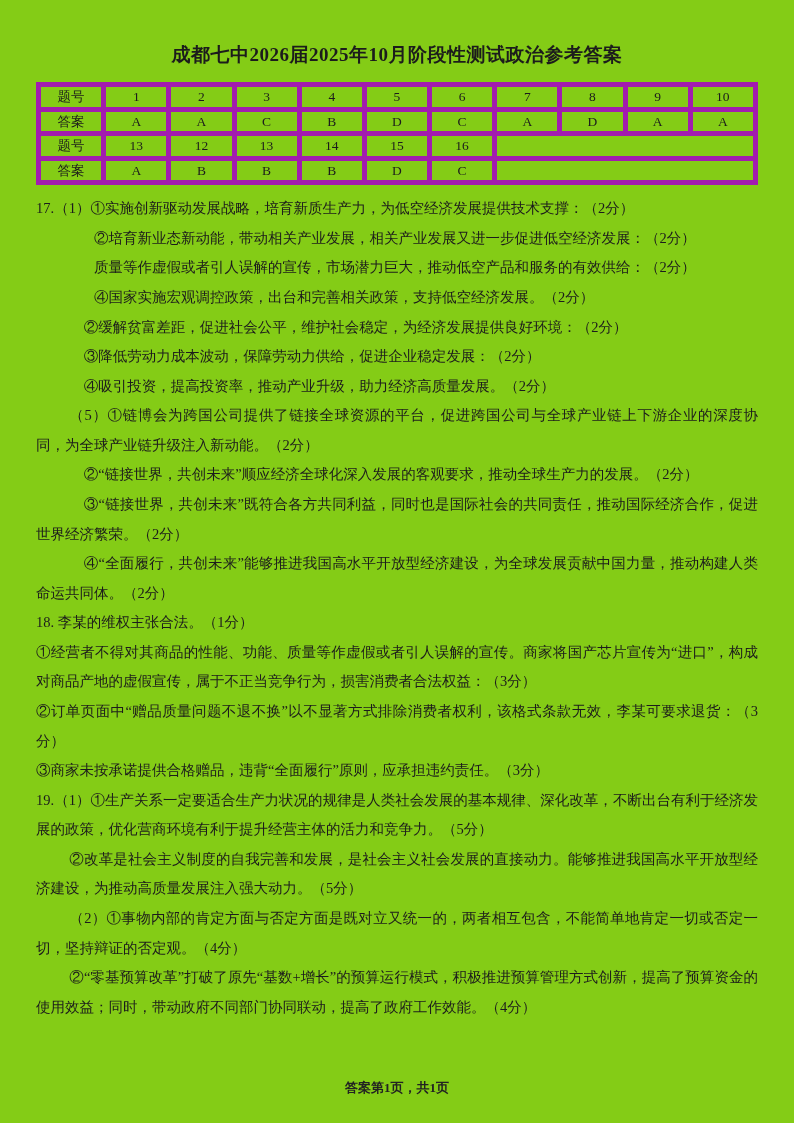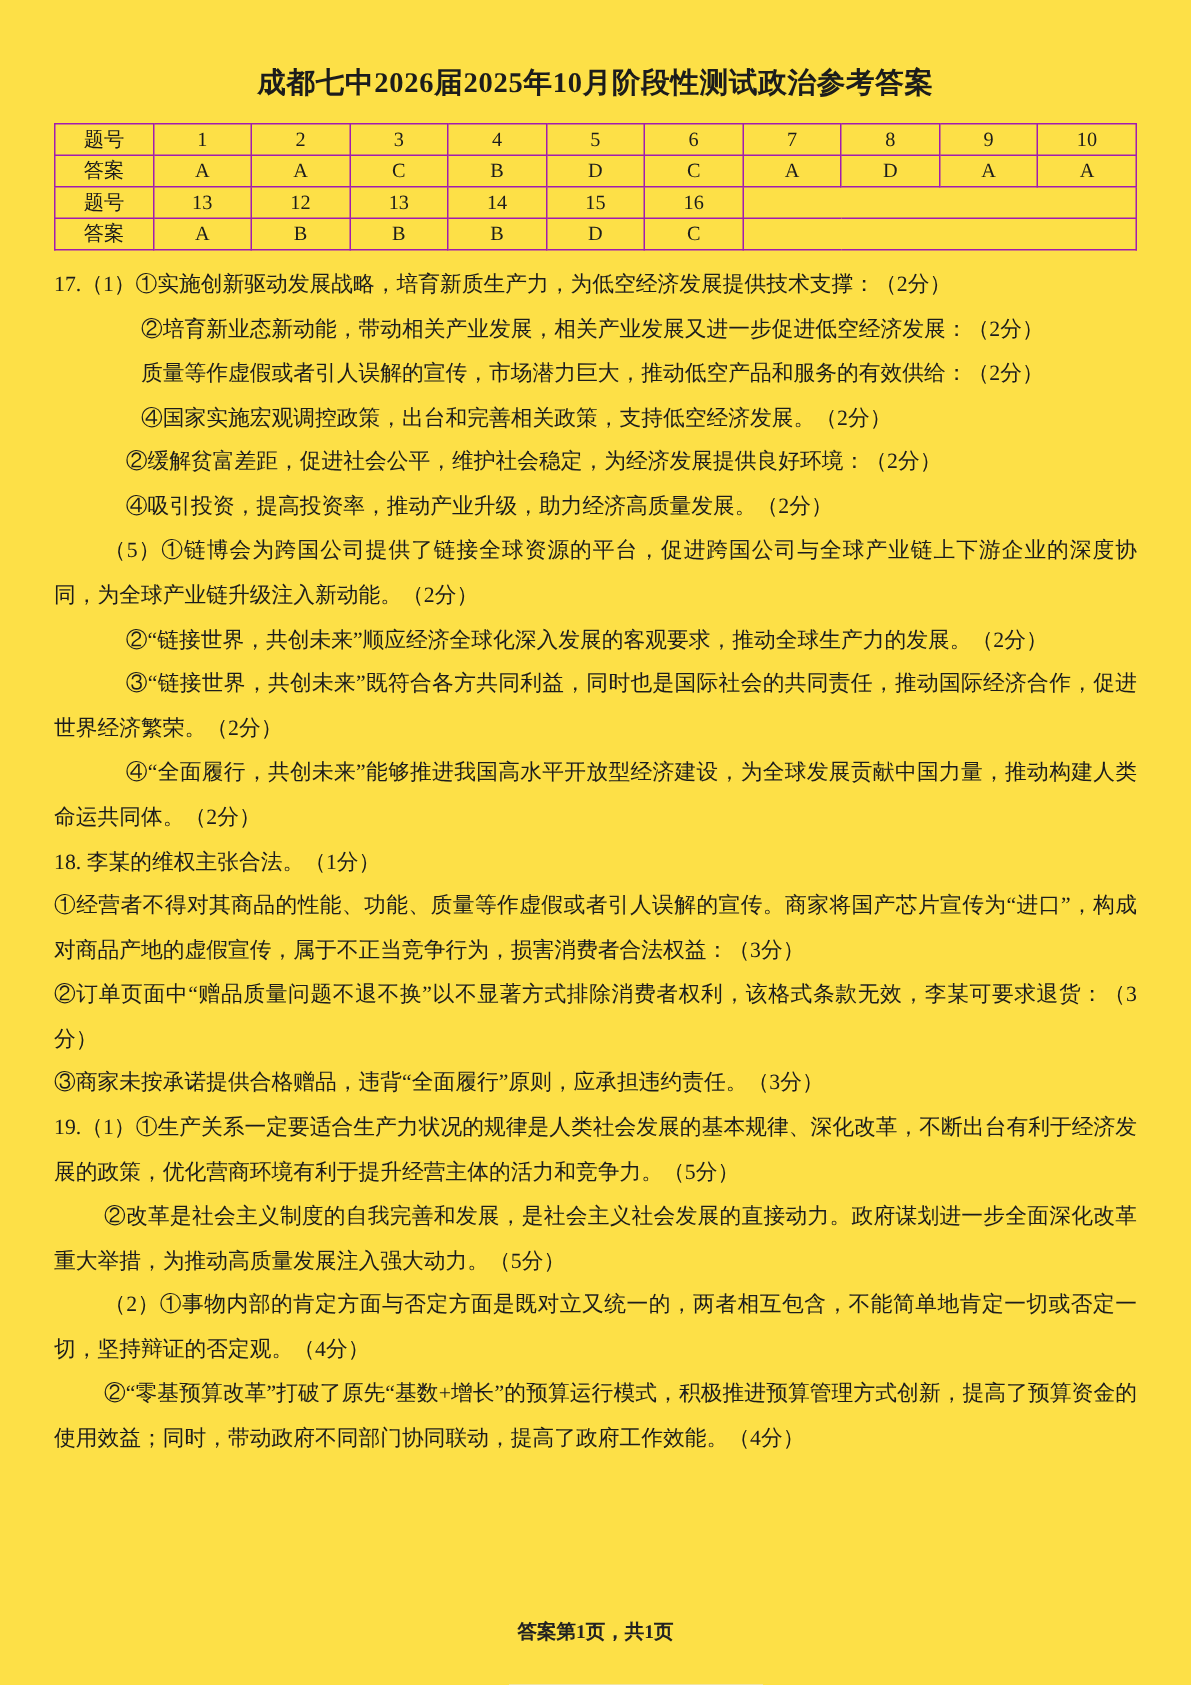--- a/index.html
+++ b/index.html
@@ -3,39 +3,39 @@
 <meta charset="utf-8">
 <style>
   * { box-sizing: border-box; }
   html, body { margin: 0; padding: 0; background: #e9e9e9; }
   body { font-family: "Liberation Serif", "DejaVu Serif", serif; color: #1c1c1c; }
   .page {
     position: relative;
     width: 794px;
     height: 1123px;
     margin: 0 auto;
-    background: #fde047;
+    background: #84cc16;
     padding: 36px 36px 30px 36px;
     overflow: hidden;
   }
   .title {
     margin: 6px 0 14px 0;
     text-align: center;
     font-size: 19px;
     font-weight: bold;
     letter-spacing: 0.5px;
   }
   table.answers {
     width: 100%;
     border-collapse: collapse;
     table-layout: fixed;
     font-size: 13.5px;
   }
   table.answers td {
-    border: 1px solid #a21caf;
+    border: 5px solid #a21caf;
     text-align: center;
     height: 21px;
     padding: 1px 2px;
     line-height: 1.3;
   }
   .content {
     margin-top: 9px;
     font-size: 14.5px;
     line-height: 2.04;
     text-align: justify;
@@ -124,29 +124,30 @@
         </tr>
       </tbody>
   </table>
 
   <div class="content" id="content">
       <p class="ind-0">17.（1）①实施创新驱动发展战略，培育新质生产力，为低空经济发展提供技术支撑：（2分）</p>
       <p class="ind-4">②培育新业态新动能，带动相关产业发展，相关产业发展又进一步促进低空经济发展：（2分）</p>
       <p class="ind-4">质量等作虚假或者引人误解的宣传，市场潜力巨大，推动低空产品和服务的有效供给：（2分）</p>
       <p class="ind-4">④国家实施宏观调控政策，出台和完善相关政策，支持低空经济发展。（2分）</p>
       <p class="ind-3">②缓解贫富差距，促进社会公平，维护社会稳定，为经济发展提供良好环境：（2分）</p>
+      <p class="ind-3">③降低劳动力成本波动，保障劳动力供给，促进企业稳定发展：（2分）</p>
       <p class="ind-3">④吸引投资，提高投资率，推动产业升级，助力经济高质量发展。（2分）</p>
       <p class="ind-2">（5）①链博会为跨国公司提供了链接全球资源的平台，促进跨国公司与全球产业链上下游企业的深度协同，为全球产业链升级注入新动能。（2分）</p>
       <p class="ind-3">②“链接世界，共创未来”顺应经济全球化深入发展的客观要求，推动全球生产力的发展。（2分）</p>
       <p class="ind-3">③“链接世界，共创未来”既符合各方共同利益，同时也是国际社会的共同责任，推动国际经济合作，促进世界经济繁荣。（2分）</p>
       <p class="ind-3">④“全面履行，共创未来”能够推进我国高水平开放型经济建设，为全球发展贡献中国力量，推动构建人类命运共同体。（2分）</p>
       <p class="ind-0">18. 李某的维权主张合法。（1分）</p>
       <p class="ind-0">①经营者不得对其商品的性能、功能、质量等作虚假或者引人误解的宣传。商家将国产芯片宣传为“进口”，构成对商品产地的虚假宣传，属于不正当竞争行为，损害消费者合法权益：（3分）</p>
       <p class="ind-0">②订单页面中“赠品质量问题不退不换”以不显著方式排除消费者权利，该格式条款无效，李某可要求退货：（3分）</p>
       <p class="ind-0">③商家未按承诺提供合格赠品，违背“全面履行”原则，应承担违约责任。（3分）</p>
       <p class="ind-0">19.（1）①生产关系一定要适合生产力状况的规律是人类社会发展的基本规律、深化改革，不断出台有利于经济发展的政策，优化营商环境有利于提升经营主体的活力和竞争力。（5分）</p>
-      <p class="ind-2">②改革是社会主义制度的自我完善和发展，是社会主义社会发展的直接动力。政府谋划进一步全面深化改革重大举措，为推动高质量发展注入强大动力。（5分）</p>
+      <p class="ind-2">②改革是社会主义制度的自我完善和发展，是社会主义社会发展的直接动力。能够推进我国高水平开放型经济建设，为推动高质量发展注入强大动力。（5分）</p>
       <p class="ind-2">（2）①事物内部的肯定方面与否定方面是既对立又统一的，两者相互包含，不能简单地肯定一切或否定一切，坚持辩证的否定观。（4分）</p>
       <p class="ind-2">②“零基预算改革”打破了原先“基数+增长”的预算运行模式，积极推进预算管理方式创新，提高了预算资金的使用效益；同时，带动政府不同部门协同联动，提高了政府工作效能。（4分）</p>
     </div>
 
   <div class="footer">答案第1页，共1页</div>
 </div>
 
 </body></html>

